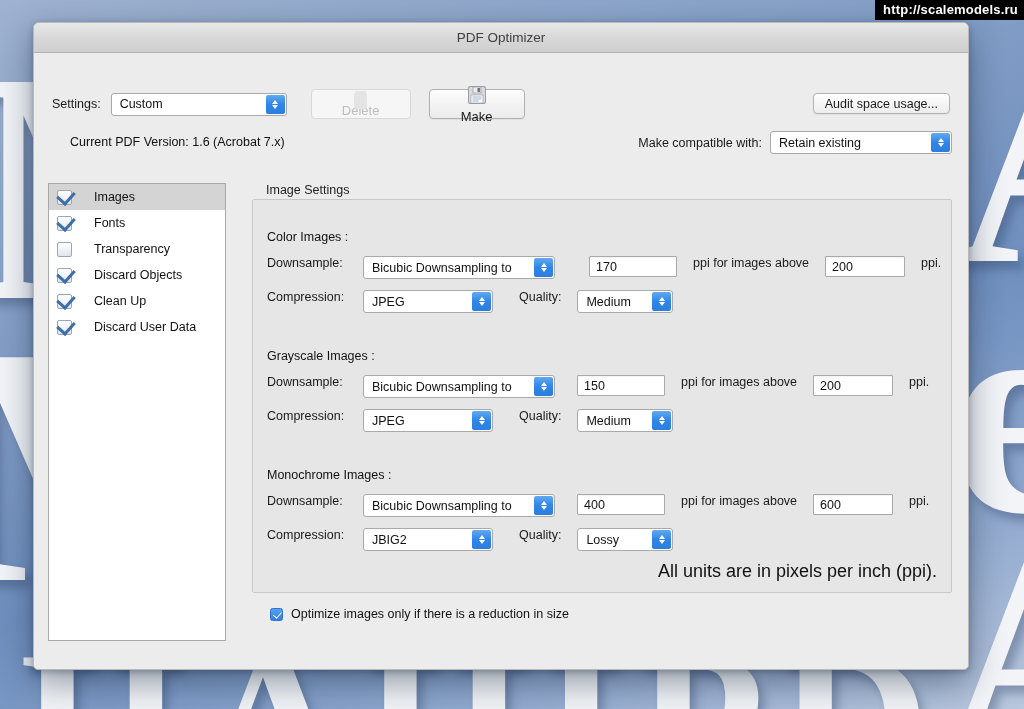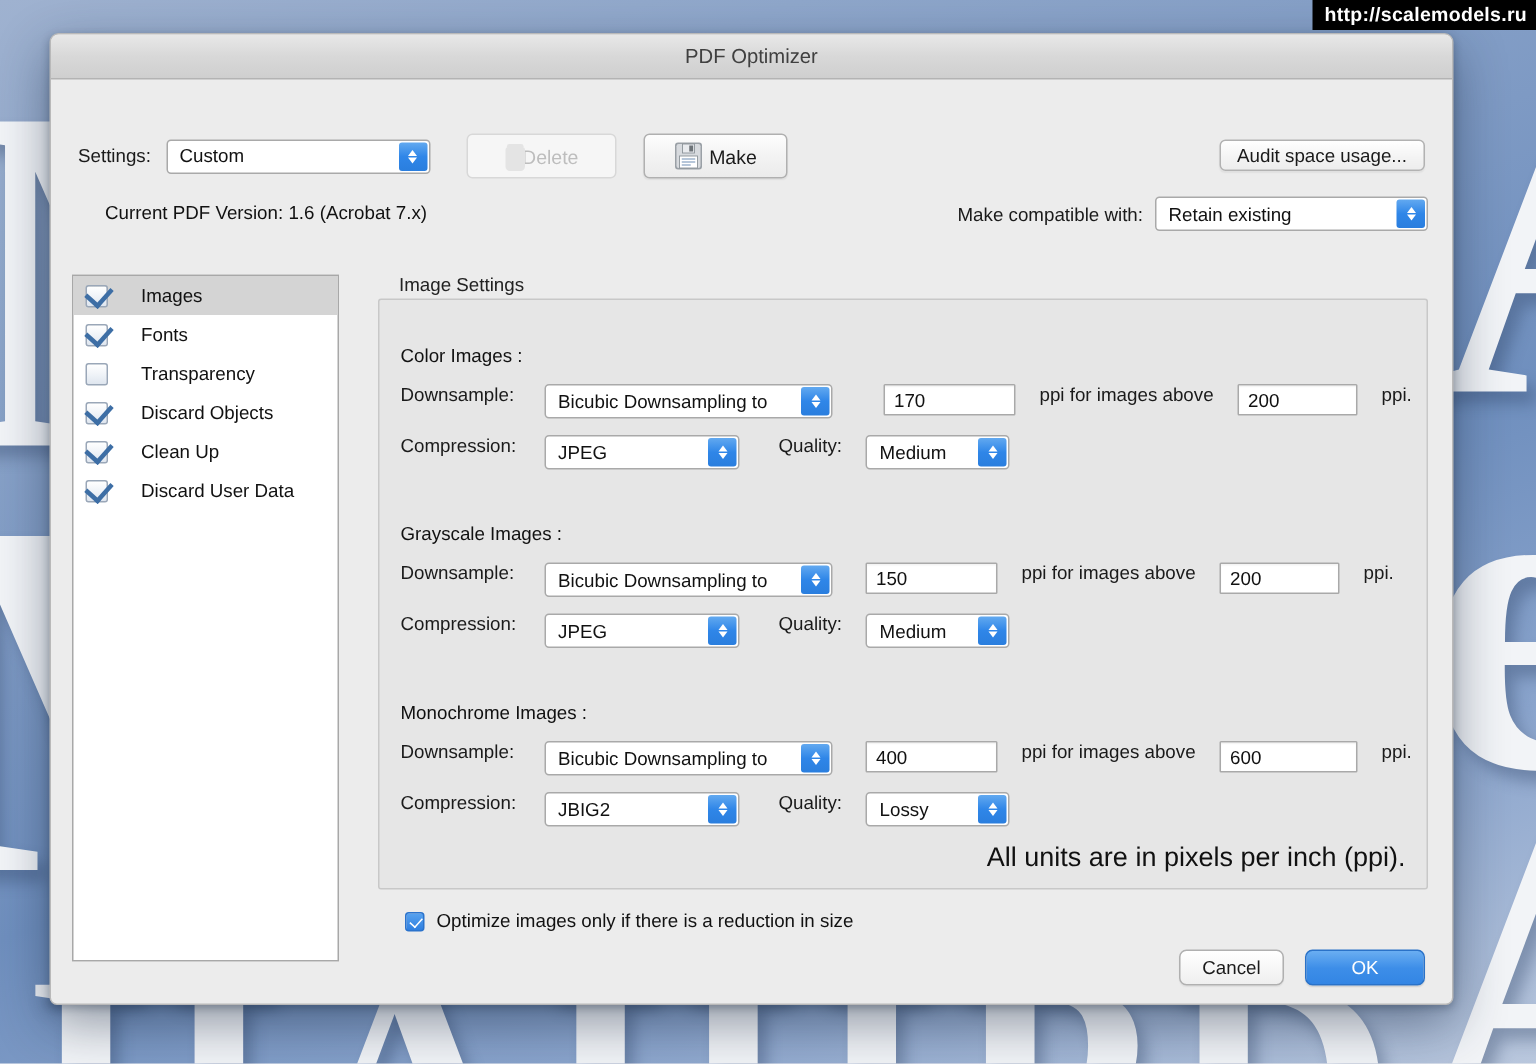--- a/index.html
+++ b/index.html
@@ -103,20 +103,21 @@
   .btn {
     height: 30px;
     background: linear-gradient(to bottom, #fdfdfd 0%, #f3f3f3 50%, #ebebeb 100%);
     border: 1px solid #b0b0b0;
     border-radius: 4px;
     display: inline-flex; align-items: center; justify-content: center;
     gap: 4px;
     padding: 0 24px;
     font-size: 13px; color: #1a1a1a;
     box-shadow: 0 1px 1px rgba(0,0,0,0.06);
+    flex-direction: column;
   }
   .btn.disabled { color: #bdbdbd; border-color: #d8d8d8; background: #f6f6f6; box-shadow:none; }
 
   .btn-small {
     height: 21px; padding: 0 11px;
     font-size: 12.5px;
     border-radius: 4px;
     background: linear-gradient(to bottom, #ffffff 0%, #f4f4f4 55%, #ededed 100%);
     border: 1px solid #b2b2b2;
     display: inline-flex; align-items: center; justify-content: center;
@@ -430,21 +431,21 @@
           <span>Bicubic Downsampling to</span>
           <span class="arrows">
               <i class="up"></i>
               <i class="dn"></i>
             </span>
         </div>
         <div class="txtfield" style="width:88px; margin-left:14px;">
           <span>400</span>
         </div>
         <span class="lbl" style="margin-left:8px;">ppi for images above</span>
-        <div class="txtfield" style="width:92px; margin-left:8px;">
+        <div class="txtfield" style="width:80px; margin-left:8px;">
           <span>600</span>
         </div>
         <span class="lbl" style="margin-left:8px;">ppi.</span>
       </div>
       <div class="frow" style="position:absolute; left:14px; top:328px;">
         <span class="lbl" style="width:88px;">Compression:</span>
         <div class="popup" style="width:130px; height:23px;">
           <span>JBIG2</span>
           <span class="arrows">
               <i class="up"></i>
@@ -462,23 +463,15 @@
       </div>
 
       <div id="note">All units are in pixels per inch (ppi).</div>
     </div>
 
     <div id="optrow">
       <span class="cbx2"></span>
       <span>Optimize images only if there is a reduction in size</span>
     </div>
 
-    <div id="footer">
-      <div id="cancel-btn">
-        <span>Cancel</span>
-      </div>
-      <div id="ok-btn">
-        <span>OK</span>
-      </div>
-    </div>
 
   </div>
 </div>
 
 </body></html>

